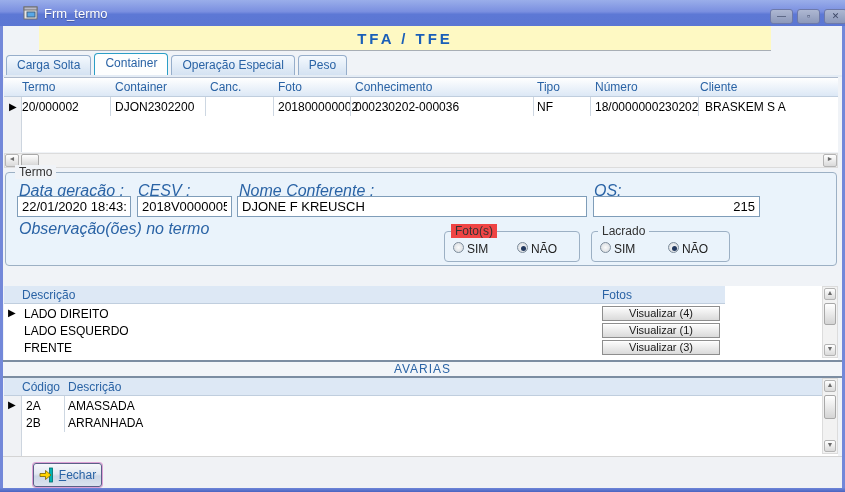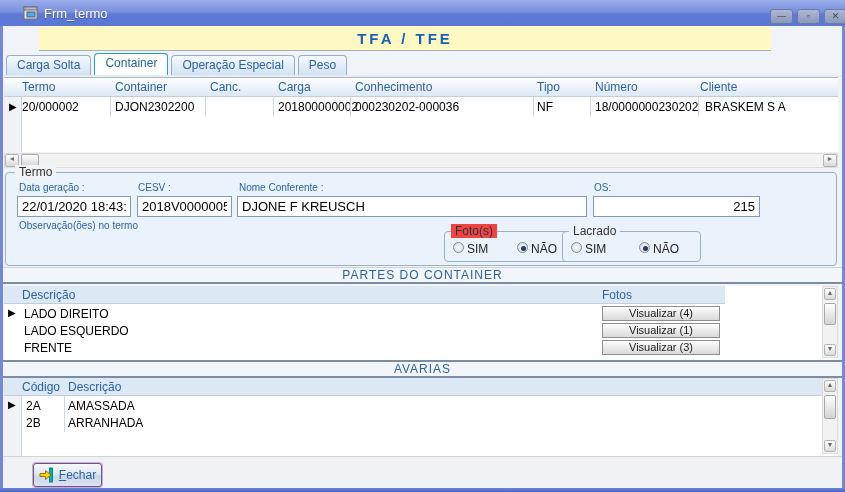--- a/index.html
+++ b/index.html
@@ -45,21 +45,21 @@
 
   
   .scroll { background:#f2f2f2; border:1px solid #dcdcdc; }
   .scroll-btn { position:absolute; background:linear-gradient(#ffffff,#d9d9d9); border:1px solid #b4b4b4;
     color:#6b6b6b; font-size:7px; text-align:center; border-radius:2px; }
   .scroll-thumb { position:absolute; background:linear-gradient(#ffffff,#d4d4d4); border:1px solid #a8a8a8; border-radius:2px; }
 
   
   .groupbox { border:1px solid #9cb0c4; border-radius:4px; background:#eaf3fb; }
   .legend { position:absolute; top:-8px; font-size:12px; color:#333; padding:0 4px; white-space:nowrap; }
-  .flabel { position:absolute; font-size:10px; color:#2a63a5; white-space:nowrap; }
+  .flabel { position:absolute; font-size:16px; color:#2a63a5; white-space:nowrap;font-style:italic; }
   .field { position:absolute; height:21px; border:1px solid #7f9db9; background:#fff; color:#000;
     font-family:"Liberation Sans",sans-serif; font-size:13px; padding:0 4px; }
   .field.right { text-align:right; }
 
   .radio { position:absolute; display:flex; cursor:pointer; }
   .radio .circle { width:11px; height:11px; border-radius:50%; border:1px solid #7d8c9b;
     background:radial-gradient(#fafafa,#d2d7dc); position:relative; }
   .radio.selected .circle::after { content:""; position:absolute; left:3px; top:3px; width:5px; height:5px;
     border-radius:50%; background:#23395f; }
   .radio .rlabel { font-size:12px; color:#222; margin-left:3px; }
@@ -114,21 +114,21 @@
     <div class="tab">Operação Especial</div>
     <div class="tab">Peso</div>
   </div>
   <div class="abs tabline"></div>
 
   <div class="abs grid" style="left:4px; top:77px; width:834px; height:75px;">
     <div class="grid-header">
       <span class="hlabel" style="left:18px;">Termo</span>
       <span class="hlabel" style="left:111px;">Container</span>
       <span class="hlabel" style="left:206px;">Canc.</span>
-      <span class="hlabel" style="left:274px;">Carga</span>
+      <span class="hlabel" style="left:274px;">Foto</span>
       <span class="hlabel" style="left:351px;">Conhecimento</span>
       <span class="hlabel" style="left:533px;">Tipo</span>
       <span class="hlabel" style="left:591px;">Número</span>
       <span class="hlabel" style="left:696px;">Cliente</span>
     </div>
     <div class="marker-col"></div>
     <span class="row-marker" style="left:5px; top:23px;">▶</span>
     <div>
       <span class="cell" style="left:18px;  top:22px;">20/000002</span>
       <span class="cell" style="left:111px; top:22px;">DJON2302200</span>
@@ -173,34 +173,33 @@
       <div class="radio" style="left:8px; top:10px;">
         <span class="circle"></span>
         <span class="rlabel">SIM</span>
       </div>
       <div class="radio selected" style="left:72px; top:10px;">
         <span class="circle"></span>
         <span class="rlabel">NÃO</span>
       </div>
     </div>
 
-    <div class="groupbox abs" style="left:556px; top:58px; width:139px; height:31px;">
+    <div class="groupbox abs" style="left:585px; top:58px; width:139px; height:31px;">
       <span class="legend" style="left:6px; background:#eaf3fb;">Lacrado</span>
       <div class="radio" style="left:8px; top:10px;">
         <span class="circle"></span>
         <span class="rlabel">SIM</span>
       </div>
       <div class="radio selected" style="left:76px; top:10px;">
         <span class="circle"></span>
         <span class="rlabel">NÃO</span>
       </div>
     </div>
   </div>
 
-  <div class="abs section-strip strip-partes">PARTES DO CONTAINER</div>
 
   <div class="abs grid" style="left:4px; top:286px; width:834px; height:74px; border-top:none;">
     <div class="grid-header" style="width:721px; height:18px; background:#dde8f5;">
       <span class="hlabel" style="left:18px;">Descrição</span>
       <span class="hlabel" style="left:598px;">Fotos</span>
     </div>
     <span class="row-marker" style="left:4px; top:21px;">▶</span>
     <div>
       <span class="cell" style="left:20px; top:21px;">LADO DIREITO</span>
       <div class="mini-btn" style="left:598px; top:20px;">Visualizar (4)</div>

